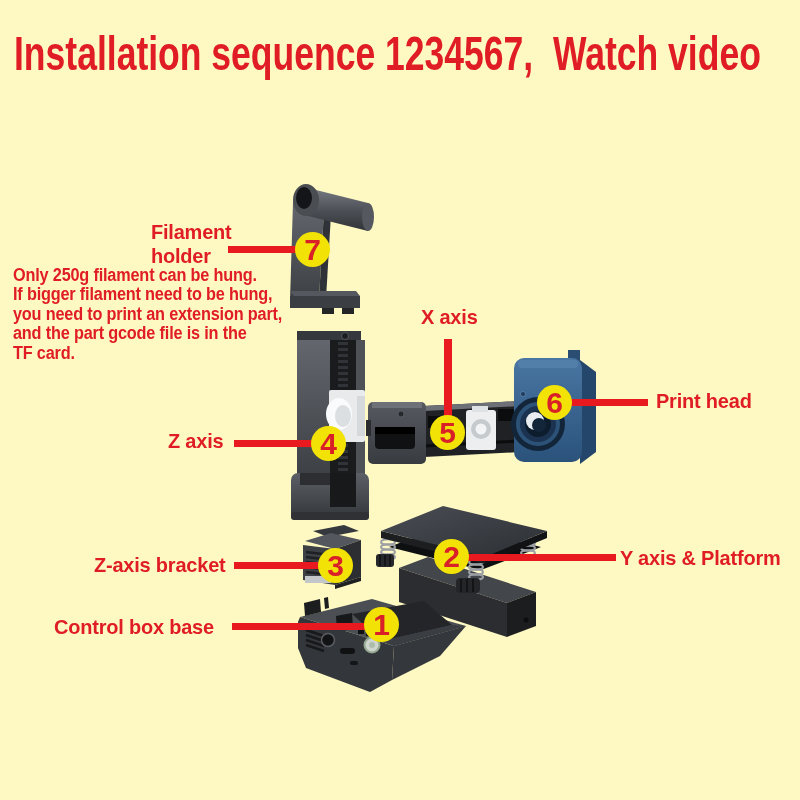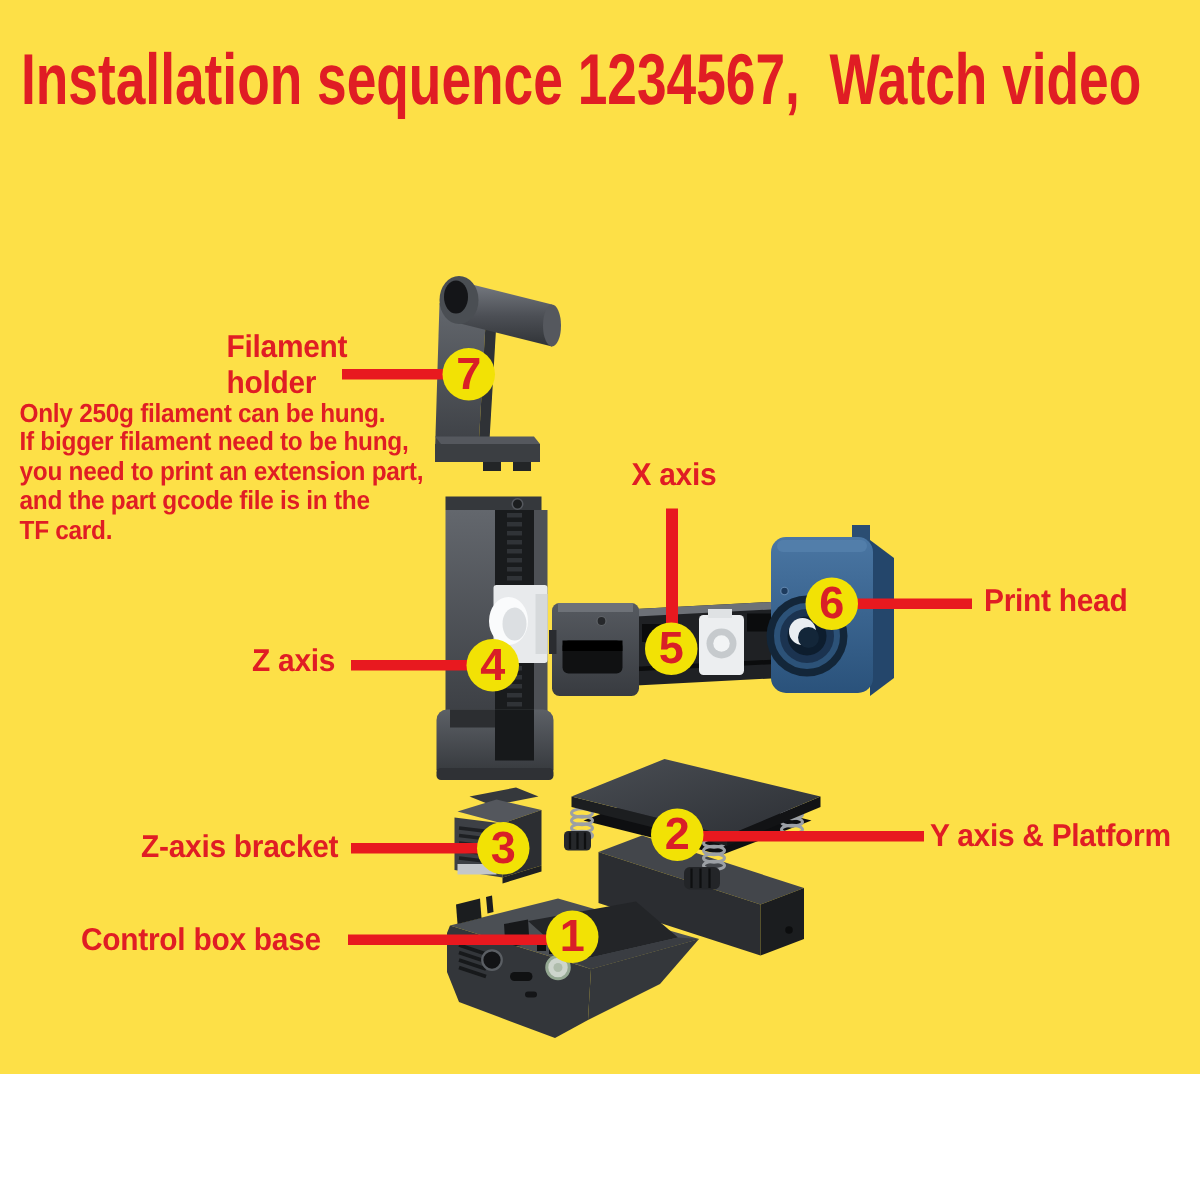--- a/index.html
+++ b/index.html
@@ -1,17 +1,17 @@
 <!DOCTYPE html>
 <html><head>
 <meta charset="utf-8">
 <style>
   html,body{margin:0;padding:0;background:#ffffff;}
   .canvas{
-    position:relative;width:800px;height:716px;background:#fde047;overflow:hidden;
+    position:relative;width:800px;height:800px;background:#fef9c3;overflow:hidden;
     font-family:"Liberation Sans","DejaVu Sans",sans-serif;
   }
   .title{
     position:absolute;left:14px;top:26px;
     font-size:48px;font-weight:bold;color:#e01d24;
     white-space:pre;letter-spacing:0px;
     transform:scaleX(0.74);transform-origin:left top;
   }
   .illustration{position:absolute;left:0;top:0;z-index:1;}
   .leader{position:absolute;background:#e8191f;z-index:2;}

